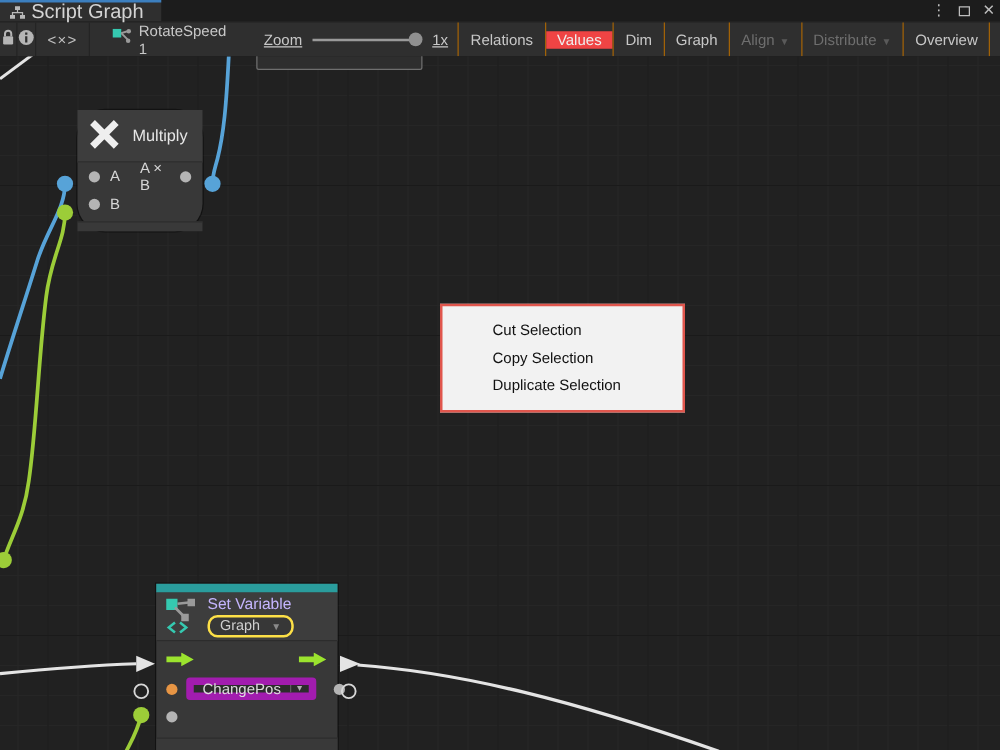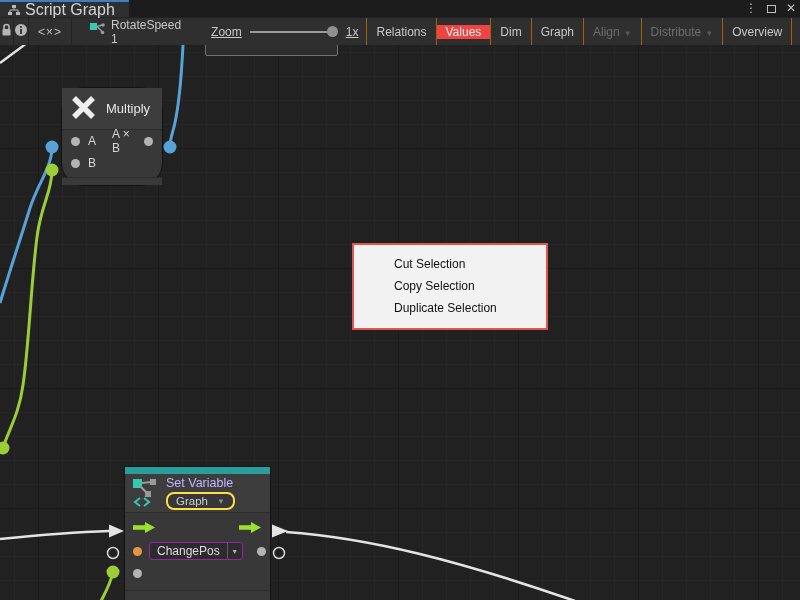--- a/index.html
+++ b/index.html
@@ -69,21 +69,21 @@
   .setvar .teal { height:7px; }
   .setvar .hdr { height:39px; background:#3d3d3d; border-bottom:1px solid #2c2c2c;
                  display:grid; grid-template-columns:34px 1fr; align-items:center; padding:2px 6px 4px 7px; }
   .setvar .hdr .ic { grid-row:1 / span 2; }
   .setvar .title { font-size:12.5px; color:#c4b5fd; }
   .pill { justify-self:start; display:inline-flex; align-items:center; gap:5px; background:#373737;
           border:2px solid #fde047; border-radius:8px; padding:1px 8px; font-size:11.5px; color:#d0d0d0; margin-top:2px; }
   .svrow { display:flex; align-items:center; height:22px; padding:0 8px; gap:7px; }
   .svrow.trig { margin-top:5px; }
   .svrow .grow { flex:1; }
-  .dd { display:flex; align-items:stretch; background:#2c2c2c; border:1px solid #a21caf; border-radius:3px; height:18px; }
+  .dd { display:flex; align-items:stretch; background:#2c2c2c; border:6px solid #a21caf; border-radius:3px; height:18px; }
   .dd .val { padding:0 7px; font-size:12px; color:#dcdcdc; display:flex; align-items:center; }
   .dd .arrow { border-left:1px solid #5d5d5d; width:15px; display:flex; align-items:center; justify-content:center;
                font-size:7px; color:#b0b0b0; }
   .port.orange { background:#e79544; }
   .setvar .ftr { border-top:1px solid #2c2c2c; height:30px; margin-top:6px; background:#393939; }
 
   
   .ctxmenu { position:absolute; left:352px; top:198px; width:196px; z-index:10;
              background:#f2f2f2; border:2px solid #e0564d; padding:8px 0 9px 0; }
   .ctxmenu .item { height:22px; line-height:22px; padding-left:40px; font-size:12px; color:#111; cursor:default; }

